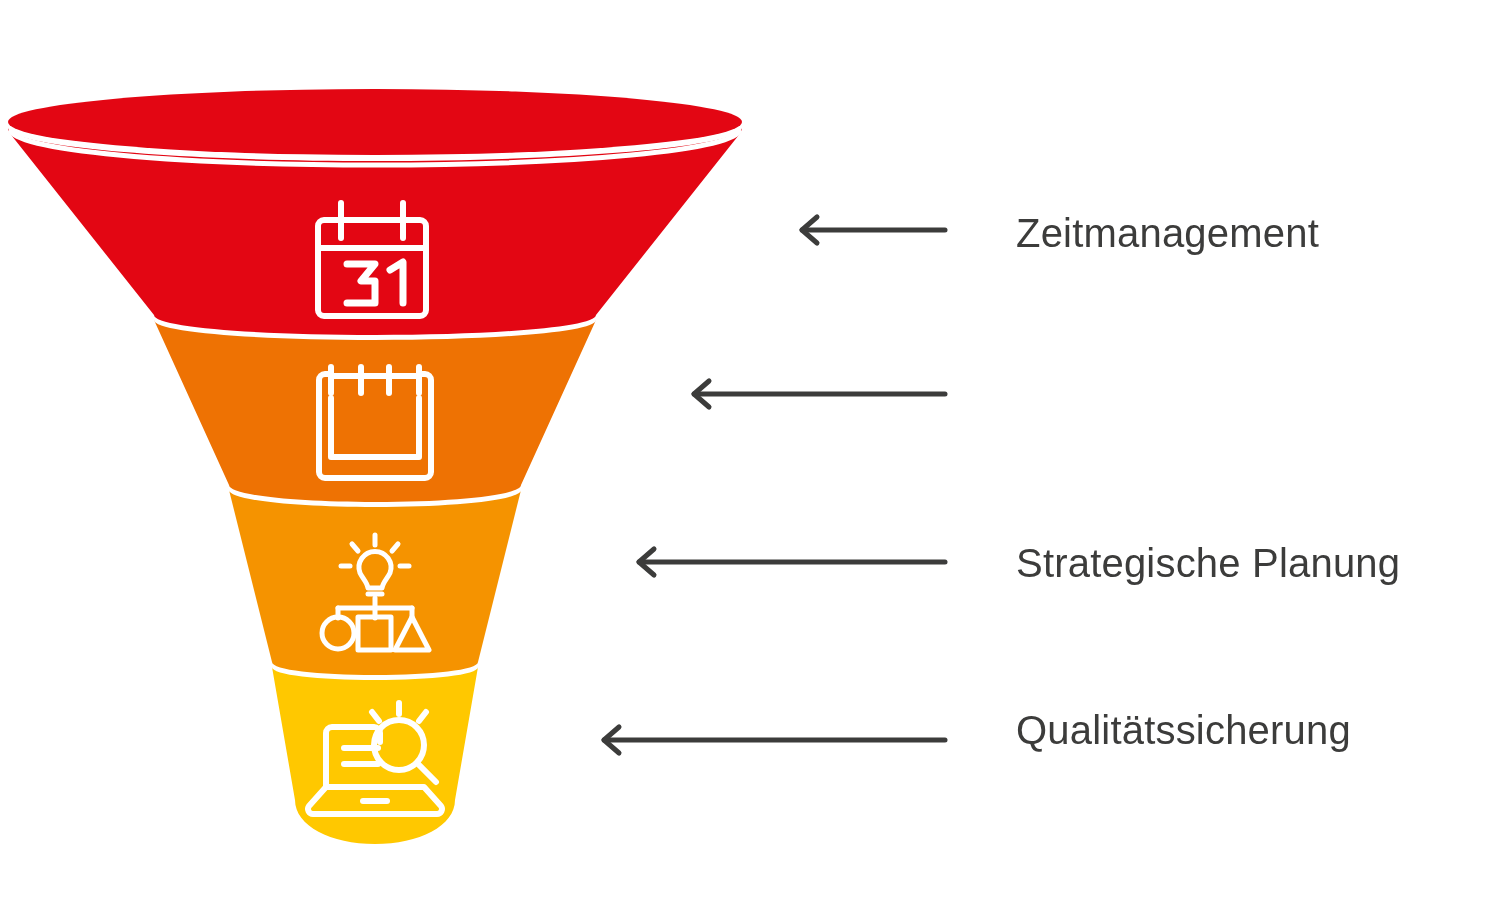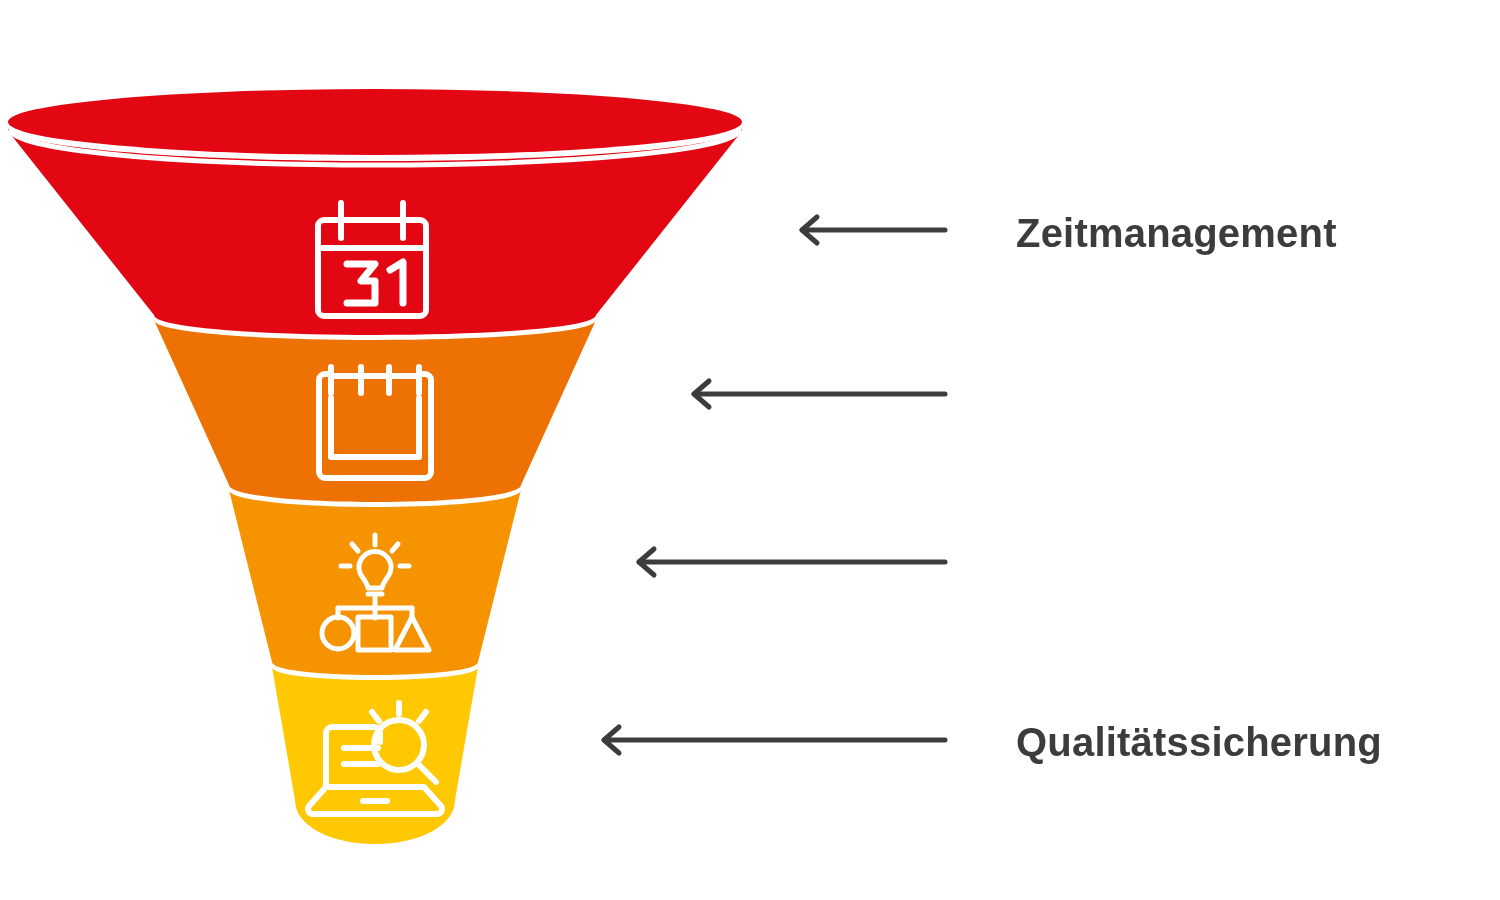--- a/index.html
+++ b/index.html
@@ -23,30 +23,30 @@
     position: absolute;
     left: 0;
     top: 0;
     width: 1500px;
     height: 900px;
   }
   .stage-label {
     position: absolute;
     font-family: "Liberation Sans", sans-serif;
     font-size: 40px;
-    font-weight: 700;
+    font-weight: 400;
     color: #3C3C3B;
     white-space: nowrap;
     letter-spacing: 0.2px;
     line-height: 1;
   }
   #label-0 { left: 1016px; top: 213px; }
   #label-1 { left: 1016px; top: 376px; }
   #label-2 { left: 1016px; top: 543px; }
-  #label-3 { left: 1016px; top: 710px; margin-top: 12px; }
+  #label-3 { left: 1016px; top: 710px; }
 </style>
 </head>
 <body>
 
 <div id="canvas">
 
   <svg id="funnel-svg" viewBox="0 0 1500 900" xmlns="http://www.w3.org/2000/svg">
 
     <g>
 
@@ -175,16 +175,17 @@
       <g>
         <line x1="604" y1="740" x2="945" y2="740"></line>
         <path d="M 619 727 L 604 740 L 619 753"></path>
       </g>
     </g>
   </svg>
 
   <div class="stage-label" id="label-0">Zeitmanagement</div>
 
 
+  <div class="stage-label" id="label-2">Strategische Planung</div>
 
   <div class="stage-label" id="label-3">Qualitätssicherung</div>
 
 </div>
 
 </body></html>

